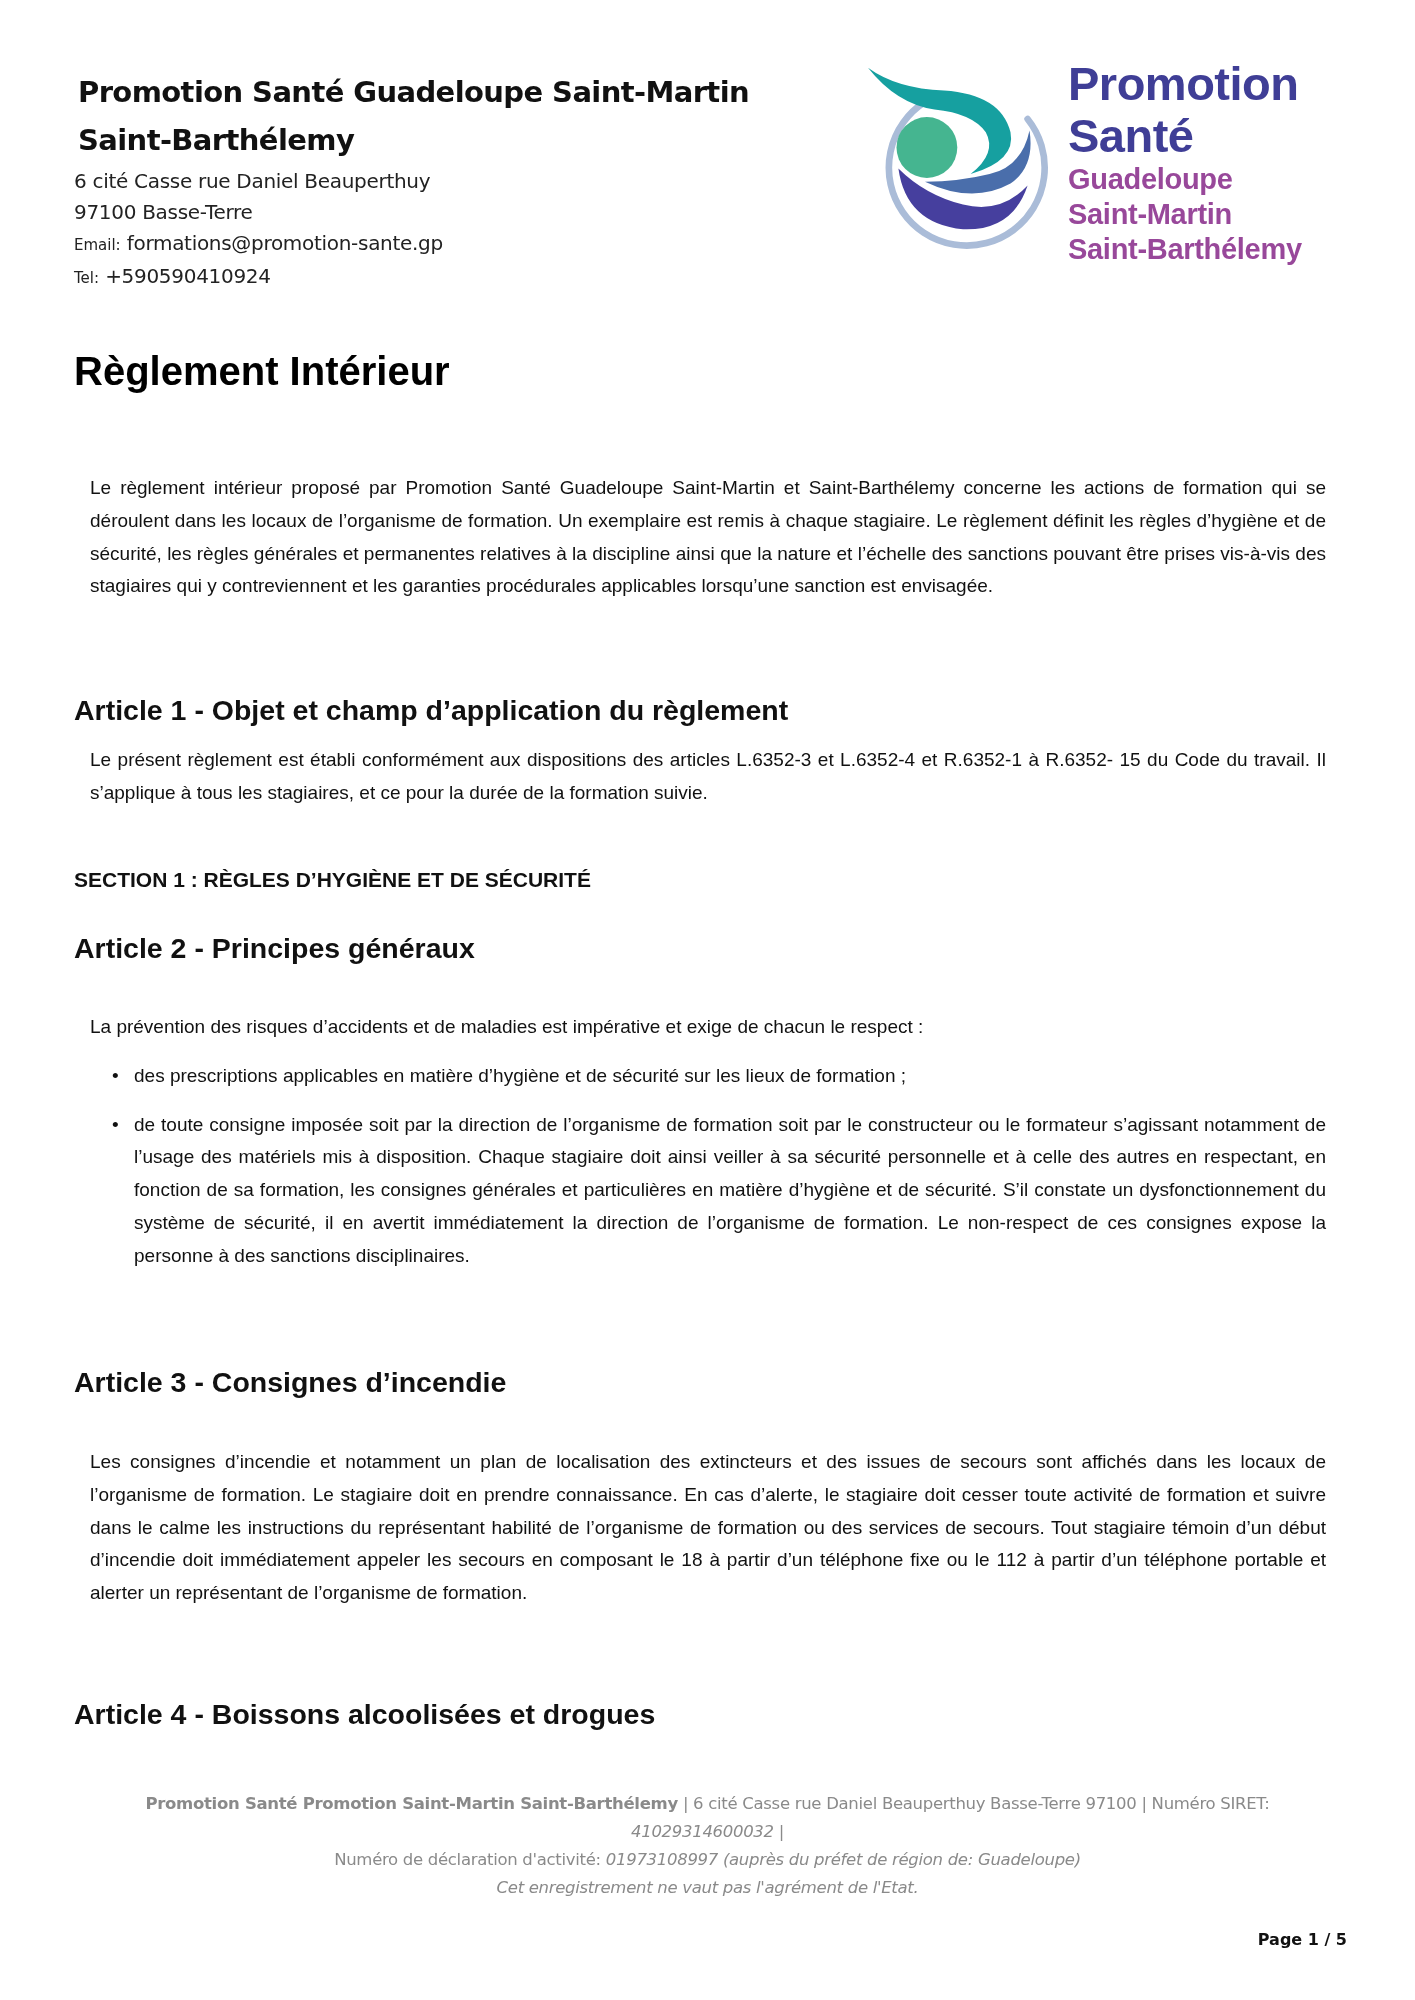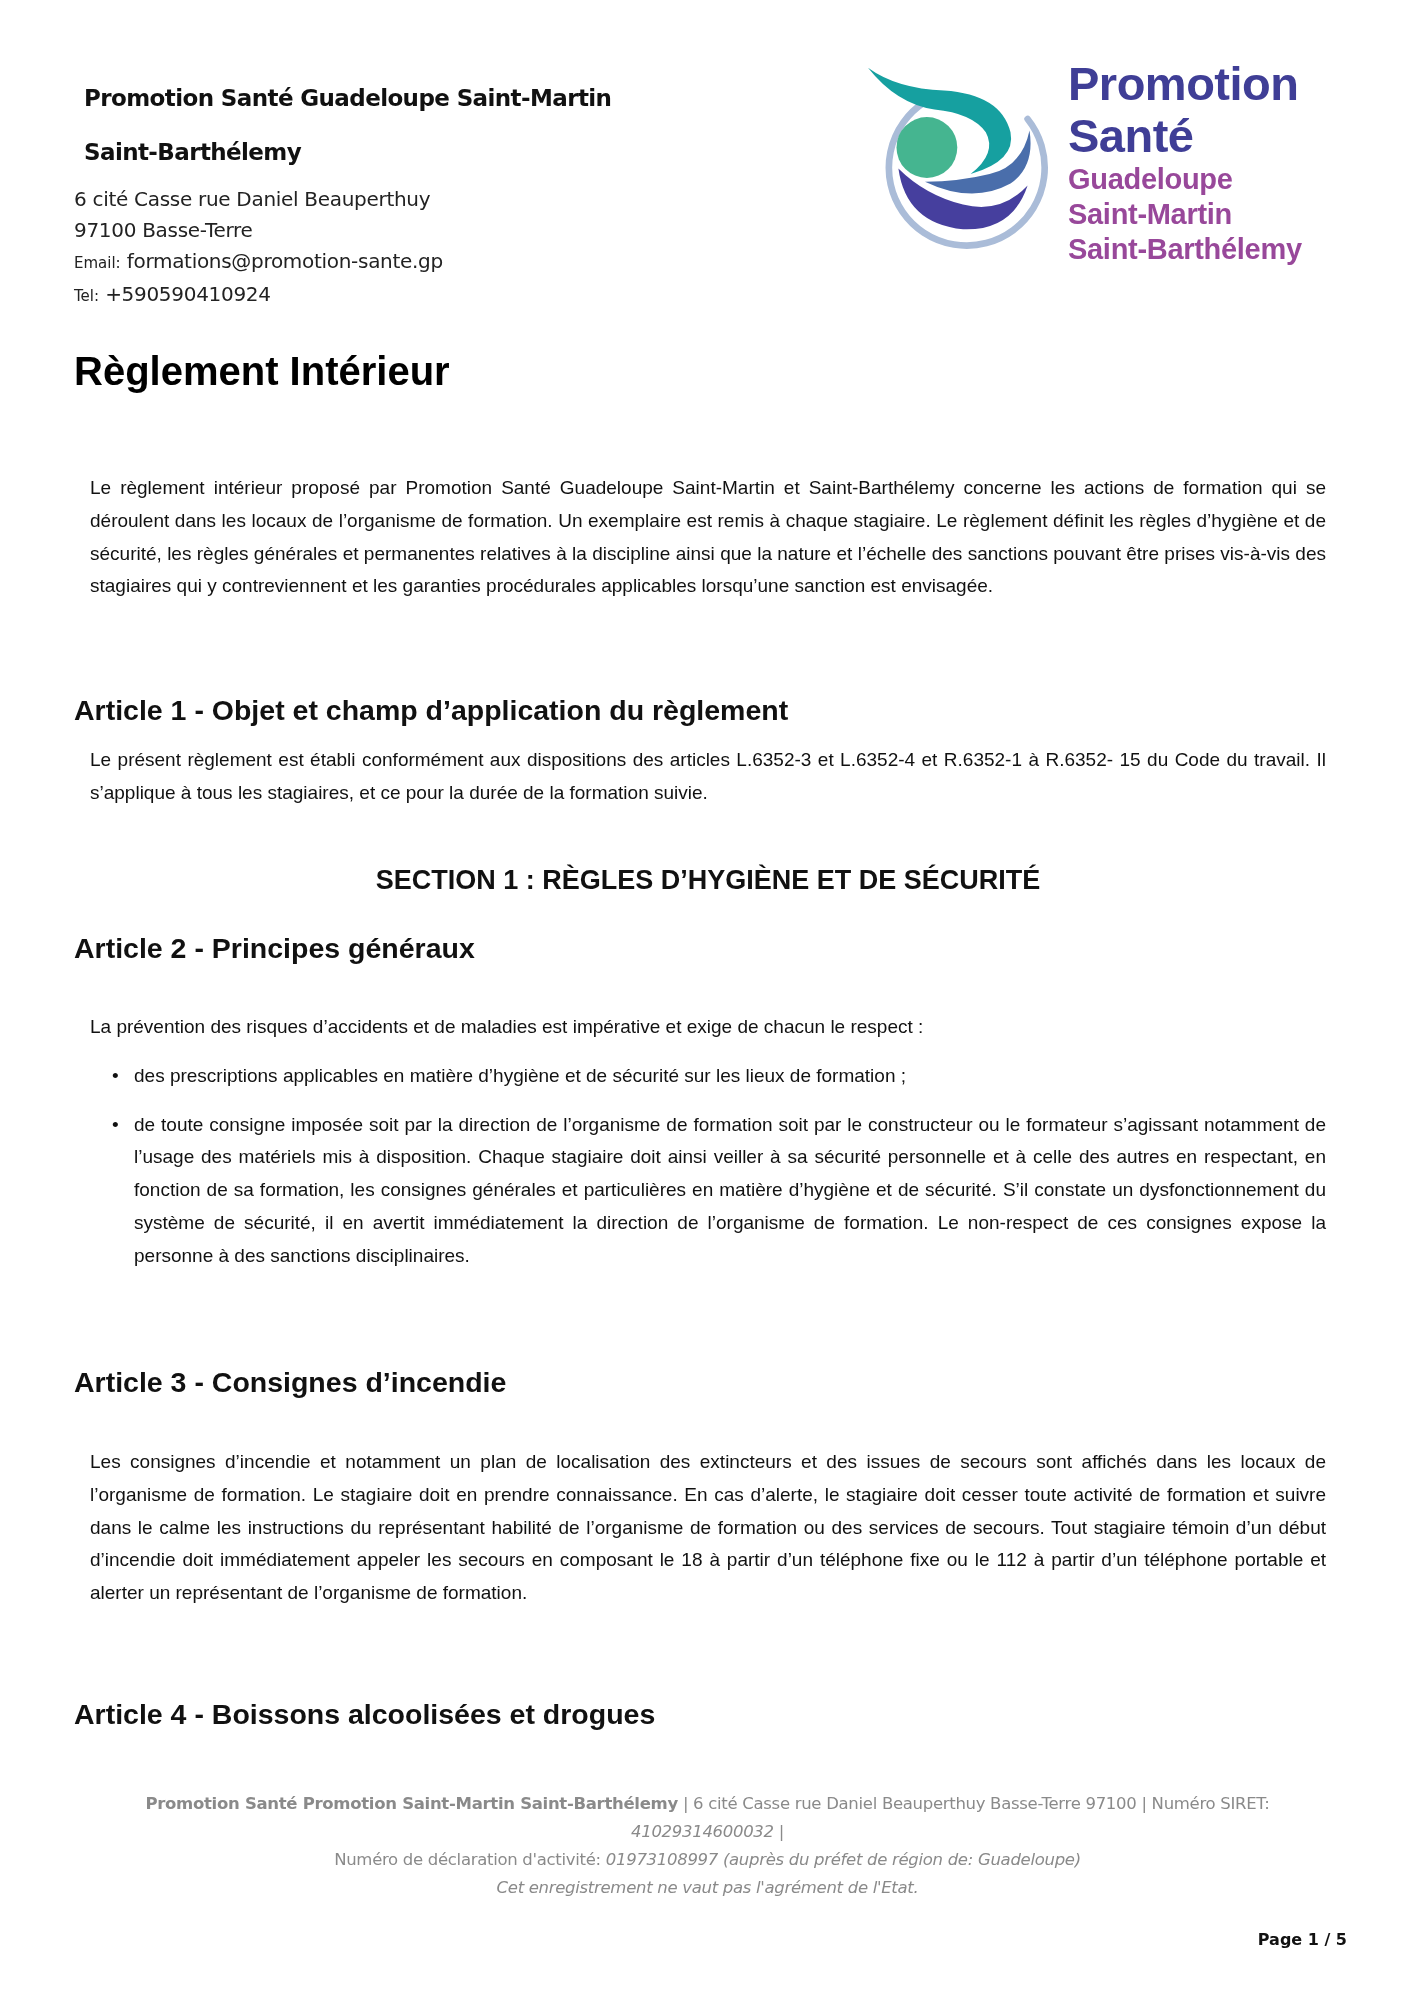--- a/index.html
+++ b/index.html
@@ -1,34 +1,34 @@
 <!DOCTYPE html>
 <html><head>
   <meta charset="utf-8">
   <style>
     html, body { margin: 0; padding: 0; background: #ffffff; }
     body { width: 1415px; height: 2000px; position: relative; overflow: hidden; color: #000; }
     .page { position: absolute; left: 0; top: 0; width: 1415px; height: 2000px; background: #fff; }
 
     .org-block { position: absolute; left: 74px; top: 66px; width: 720px; font-family: "Liberation Sans", sans-serif; }
-    .org-name { font-family: "DejaVu Sans", sans-serif; font-weight: bold; font-size: 23px; line-height: 44px; letter-spacing: -0.6px; color: #111; margin: 10px; }
+    .org-name { font-family: "DejaVu Sans", sans-serif; font-weight: bold; font-size: 29px; line-height: 44px; letter-spacing: -0.6px; color: #111; margin: 4px; }
     .org-line { font-family: "DejaVu Sans", sans-serif; font-size: 20px; line-height: 31px; color: #222; letter-spacing: -0.3px; }
     .org-line .small { font-size: 15px; letter-spacing: 0; }
 
     .logo { position: absolute; left: 868px; top: 58px; width: 480px; height: 230px; }
     .logo-text { position: absolute; left: 200px; top: 0; font-family: Liberation Sans, sans-serif; }
     .logo-main { font-weight: bold; font-size: 47px; line-height: 52px; color: #3f3e96; letter-spacing: -0.5px; }
     .logo-sub { font-weight: bold; font-size: 29px; line-height: 35px; color: #98489a; letter-spacing: -0.3px; }
 
     .doc-title { position: absolute; left: 74px; top: 346px; margin: 0; font-family: "Liberation Sans", sans-serif; font-weight: bold; font-size: 40px; line-height: 50px; color: #000; }
 
     .body-text { font-family: Liberation Sans, sans-serif; font-size: 19px; line-height: 32.8px; color: #111; text-align: justify; margin: 16px; }
     .block { position: absolute; left: 74px; width: 1268px; }
     .heading { font-family: "Liberation Sans", sans-serif; font-weight: bold; font-size: 28.5px; line-height: 36px; color: #111; margin: 0; }
-    .section-title { font-family: "Liberation Sans", sans-serif; font-weight: bold; font-size: 27px; line-height: 36px; color: #111; text-align: center; margin: 0; }
+    .section-title { font-family: "Liberation Sans", sans-serif; font-weight: bold; font-size: 21px; line-height: 36px; color: #111; text-align: left; margin: 0; }
 
     ul.bullets { list-style: none; margin: 0; padding: 0; }
     ul.bullets li { position: relative; padding-left: 44px; }
     ul.bullets li .bullet { position: absolute; left: 22px; top: 0; }
 
     .footer { position: absolute; left: 120px; top: 1790px; width: 1175px; text-align: center; font-family: "DejaVu Sans", sans-serif; font-size: 16.5px; line-height: 28px; color: #8a8a8a; letter-spacing: -0.3px; }
     .footer b { font-weight: bold; }
     .footer i { font-style: italic; }
     .page-num { position: absolute; right: 68px; top: 1930px; font-family: "DejaVu Sans", sans-serif; font-weight: bold; font-size: 16px; color: #111; }
   </style>

